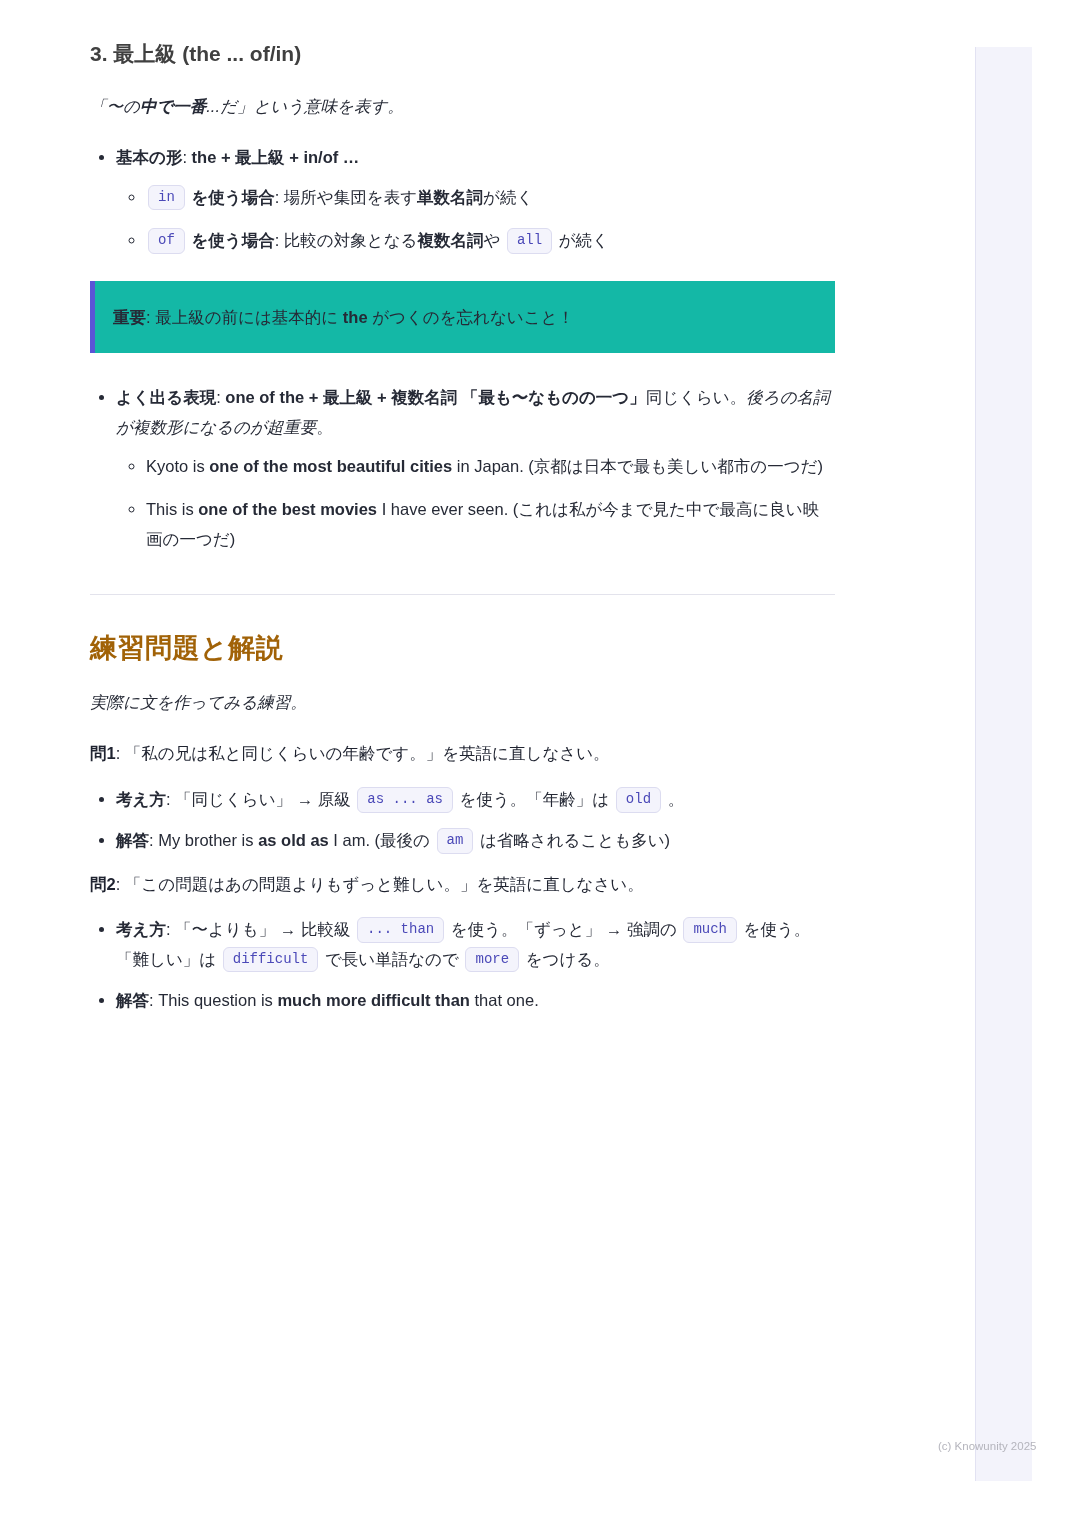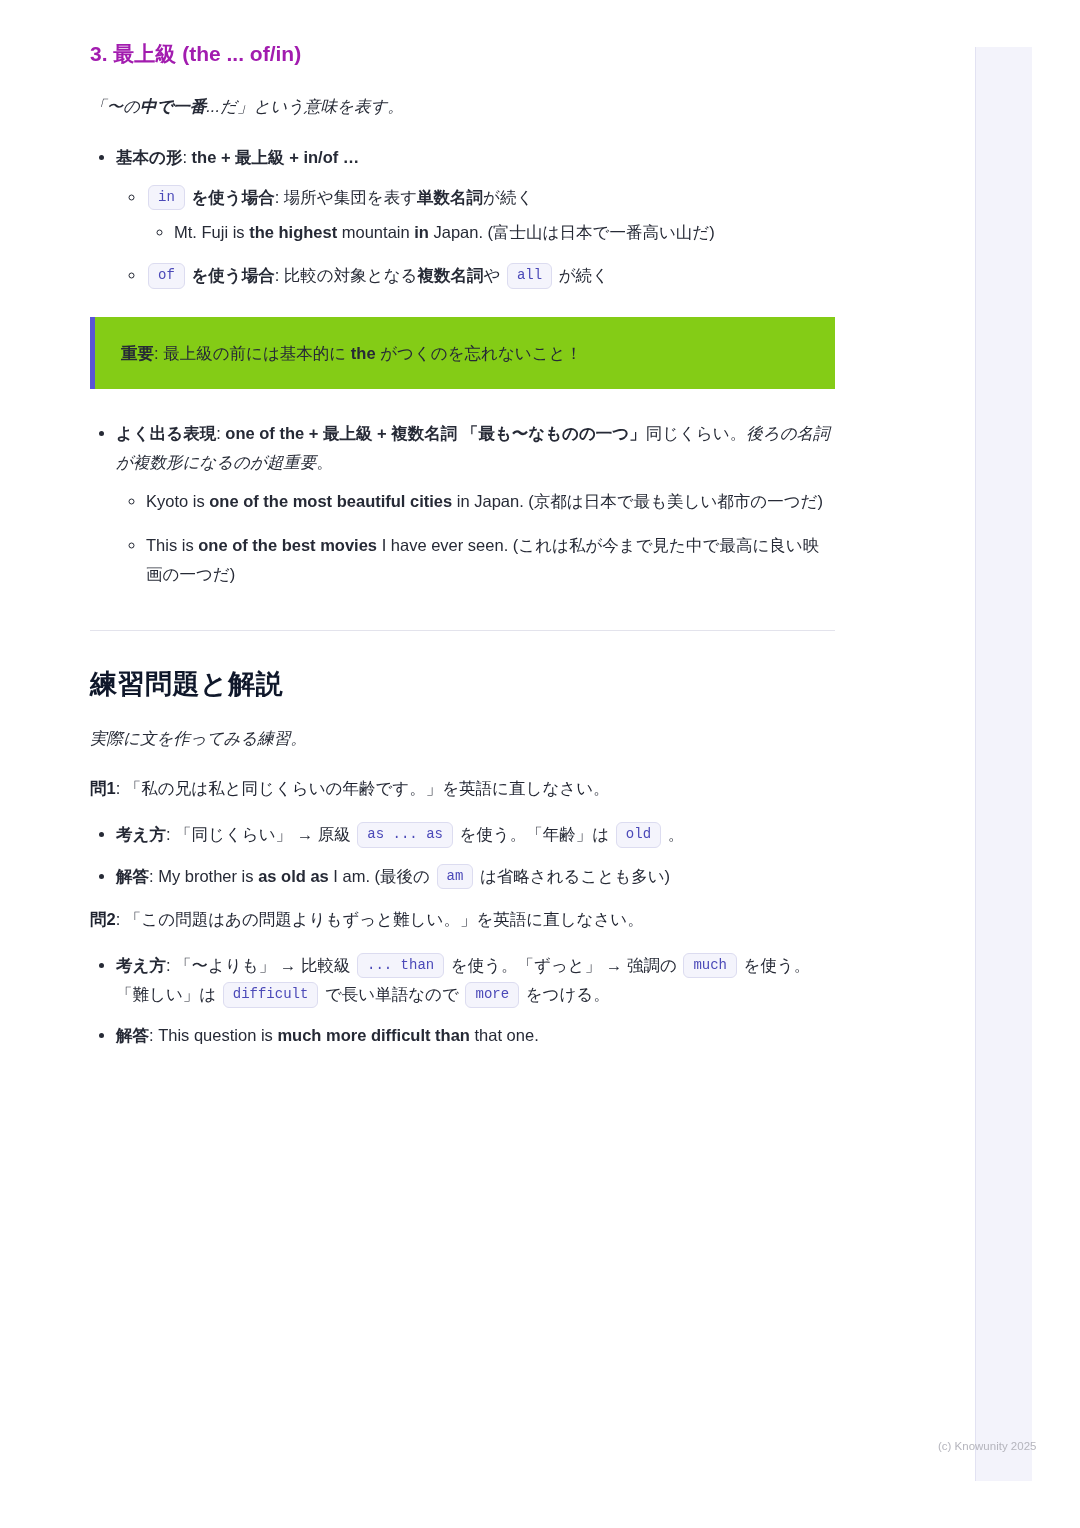--- a/index.html
+++ b/index.html
@@ -34,28 +34,28 @@
   .content {
     position: absolute;
     top: 40px;
     left: 90px;
     width: 745px;
   }
 
   h2.section-title {
     font-size: 21px;
     line-height: 1.35;
-    color: #a21caf;
+    color: #404040;
     font-weight: bold;
     margin: 0 0 24px 0;
   }
   h2.big-title {
     font-size: 27px;
     line-height: 1.3;
-    color: #0f172a;
+    color: #a16207;
     font-weight: bold;
     margin: 0 0 22px 0;
     letter-spacing: .5px;
   }
   p.para {
     font-size: 16.5px;
     line-height: 1.75;
     margin: 0 0 22px 0;
     color: #262a36;
     font-style: italic;
@@ -102,23 +102,23 @@
     background: #f4f4fc;
     border: 1px solid #dcdcf0;
     border-radius: 6px;
     padding: 2px 9px 3px 9px;
     line-height: 1.35;
     vertical-align: 2px;
     margin: 0 2px;
     white-space: pre;
   }
   .callout {
-    background: #84cc16;
+    background: #14b8a6;
     border-left: 5px solid #5a55d6;
-    padding: 22px 26px;
+    padding: 22px 18px;
     margin: 26px 0 30px 0;
     font-size: 16.5px;
     line-height: 1.7;
     color: #262a36;
   }
   hr.rule {
     border: 0;
     border-top: 1px solid #e3e3ec;
     margin: 40px 0 36px 0;
   }
@@ -152,25 +152,20 @@
     </p>
 
     <ul class="lvl1">
       <li>
         <span class="b">基本の形</span><span>: </span><span class="b">the + 最上級 + in/of …</span>
 
         <ul class="lvl2">
           <li>
             <code class="kw">in</code>
             <span class="b">を使う場合</span><span>: 場所や集団を表す</span><span class="b">単数名詞</span><span>が続く</span>
-            <ul class="lvl3">
-              <li>
-                <span>Mt. Fuji is </span><span class="b">the highest</span><span> mountain </span><span class="b">in</span><span> Japan. (富士山は日本で一番高い山だ)</span>
-              </li>
-            </ul>
           </li>
 
           <li>
             <code class="kw">of</code>
             <span class="b">を使う場合</span><span>: 比較の対象となる</span><span class="b">複数名詞</span><span>や</span>
             <code class="kw">all</code>
             <span>が続く</span>
           </li>
         </ul>
       </li>

